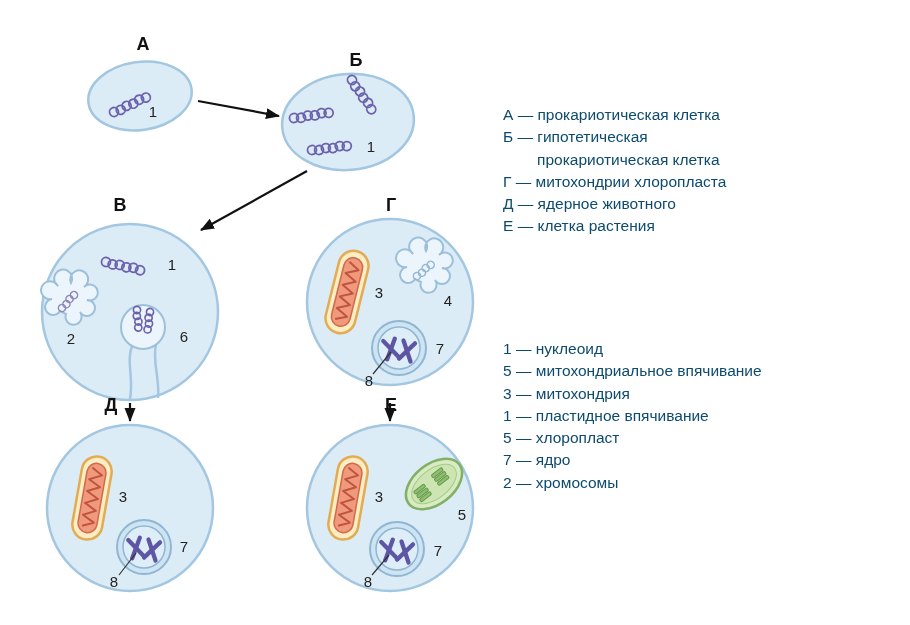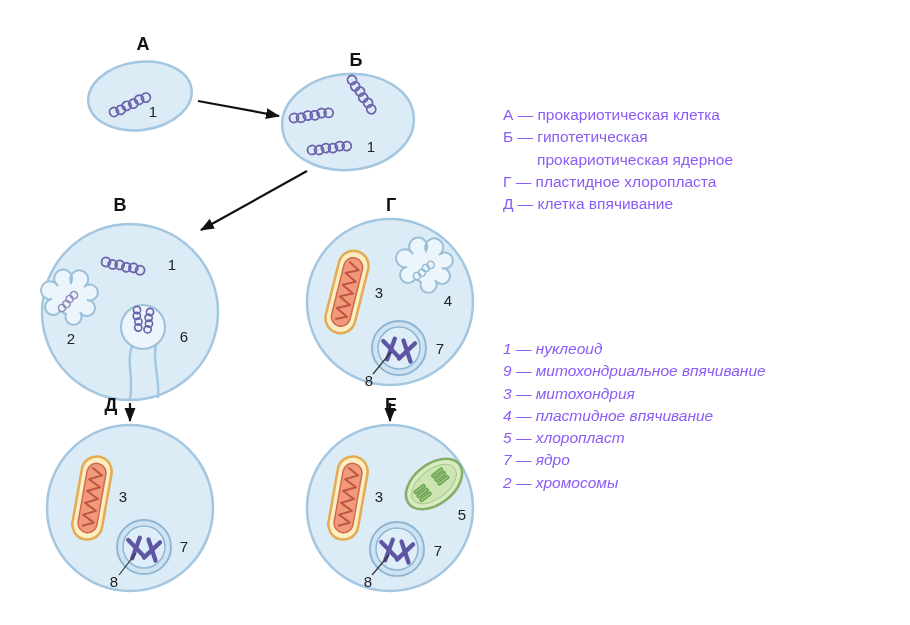--- a/index.html
+++ b/index.html
@@ -3,23 +3,23 @@
 <meta charset="utf-8">
 <style>
   html,body { margin:0; padding:0; background:#fff; }
   .stage {
     position:relative; width:910px; height:625px; background:#ffffff;
     font-family:"Liberation Sans", sans-serif; overflow:hidden;
   }
   .stage svg { position:absolute; left:0; top:0; }
 
   
-  .legend { position:absolute; color:#8b5cf6; font-size:15.5px; line-height:22.3px; white-space:nowrap; }
+  .legend { position:absolute; color:#0c4a6e; font-size:15.5px; line-height:22.3px; white-space:nowrap; }
   .legend-letters { left:503px; top:104px; }
-  .legend-numbers { left:503px; top:338px;font-style:italic; }
+  .legend-numbers { left:503px; top:338px; }
   .lg-row.indent { padding-left:34px; }
 
   
   .cell { fill:#dcecf7; stroke:#a3c7e0; stroke-width:2.5; }
   .letter { font-family:"Liberation Sans",sans-serif; font-size:18px; font-weight:bold; fill:#111; text-anchor:middle; }
   .num { font-family:"Liberation Sans",sans-serif; font-size:15px; fill:#222; text-anchor:middle; }
   .dna { stroke:#6b62ab; stroke-width:1.8; fill:none; }
   .fold { stroke:#8d86b8; stroke-width:1.6; fill:none; }
   .fold-blue { stroke:#92b8d2; stroke-width:1.6; fill:none; }
   .arrow-line { stroke:#111; stroke-width:2.2; fill:none; }
@@ -173,27 +173,28 @@
       <text class="num" x="462" y="520">5</text>
       <text class="num" x="438" y="556">7</text>
       <text class="num" x="368" y="587">8</text>
       <text class="letter" x="391" y="411">Е</text>
     </g>
   </svg>
 
   <div class="legend legend-letters">
     <div class="lg-row">А — прокариотическая клетка</div>
     <div class="lg-row">Б — гипотетическая</div>
-    <div class="lg-row indent">прокариотическая ядерное</div>
-    <div class="lg-row">Г — пластидное хлоропласта</div>
-    <div class="lg-row">Д — клетка впячивание</div>
+    <div class="lg-row indent">прокариотическая клетка</div>
+    <div class="lg-row">Г — митохондрии хлоропласта</div>
+    <div class="lg-row">Д — ядерное животного</div>
+    <div class="lg-row">Е — клетка растения</div>
   </div>
 
   <div class="legend legend-numbers">
     <div class="lg-row">1 — нуклеоид</div>
-    <div class="lg-row">9 — митохондриальное впячивание</div>
+    <div class="lg-row">5 — митохондриальное впячивание</div>
     <div class="lg-row">3 — митохондрия</div>
-    <div class="lg-row">4 — пластидное впячивание</div>
+    <div class="lg-row">1 — пластидное впячивание</div>
     <div class="lg-row">5 — хлоропласт</div>
     <div class="lg-row">7 — ядро</div>
     <div class="lg-row">2 — хромосомы</div>
   </div>
 </div>
 
 </body></html>

